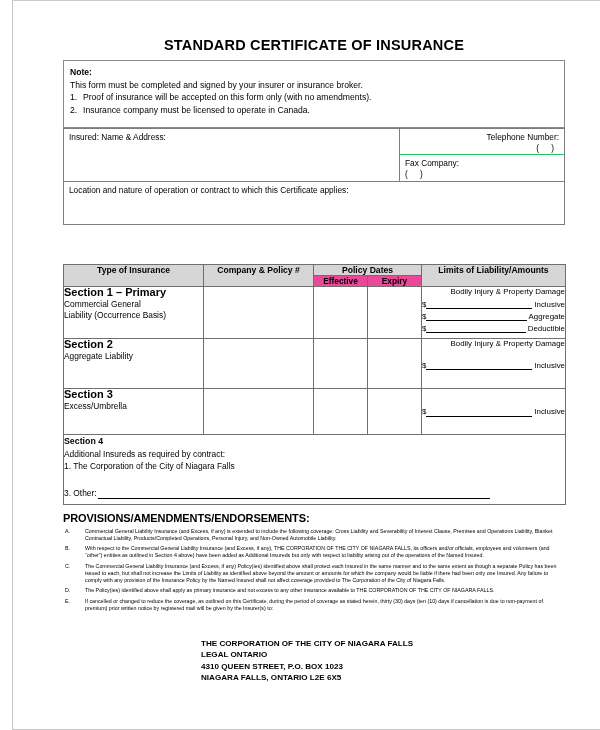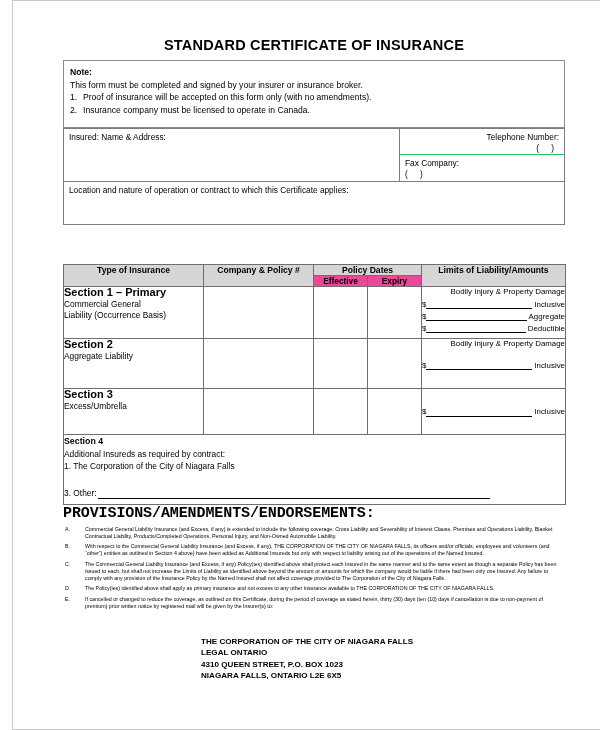--- a/index.html
+++ b/index.html
@@ -207,26 +207,25 @@
   .other-row .other-label { white-space: nowrap; }
   .other-row .other-rule {
     width: 392px;
     border-bottom: 1px solid #000;
     height: 9px;
     margin-left: 1px;
   }
 
   
   .prov-title {
-    font-size: 15px;
-    font-weight: bold;
-    margin-top: 0;
+    font-size: 11px;
+    font-weight: bold;
+    margin-top: 7px;
     margin-bottom: 4px;
     letter-spacing: -0.1px;
-    font-family: Liberation Mono, monospace;
   }
   .prov-list {
     width: 502px;
   }
   .prov-item {
     display: flex;
     margin-bottom: 3.2px;
   }
   .prov-letter {
     width: 22px;

